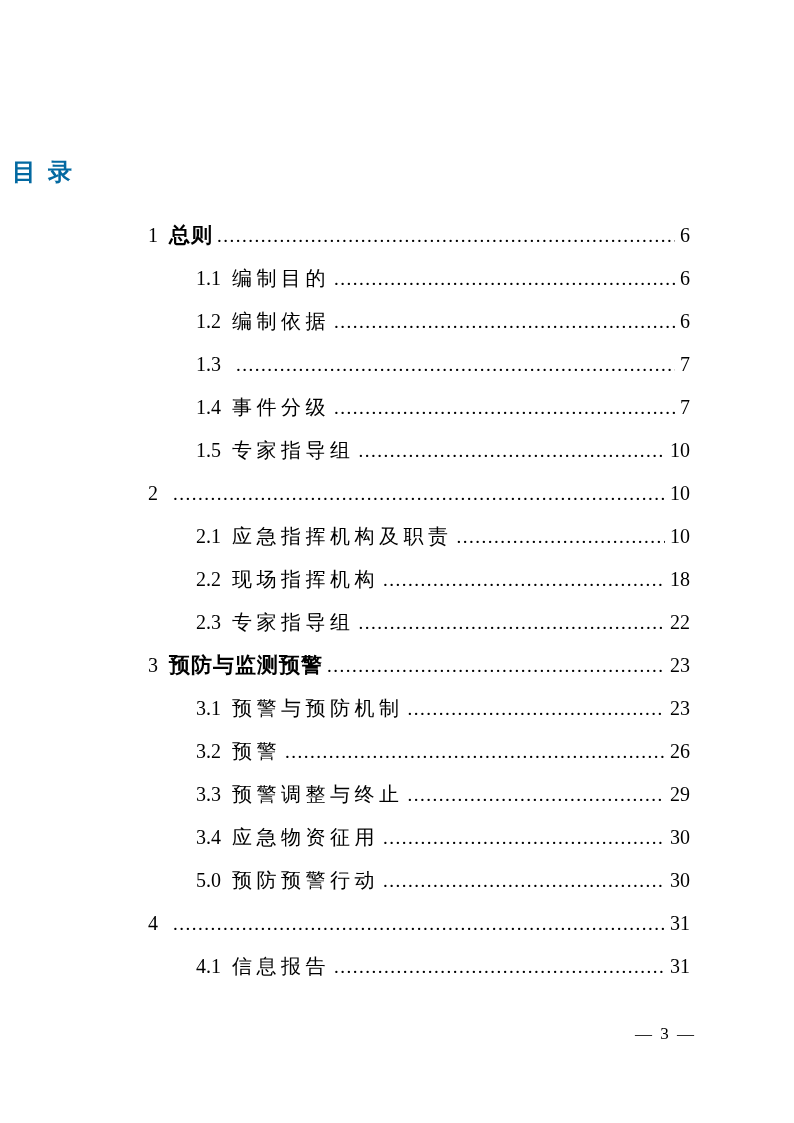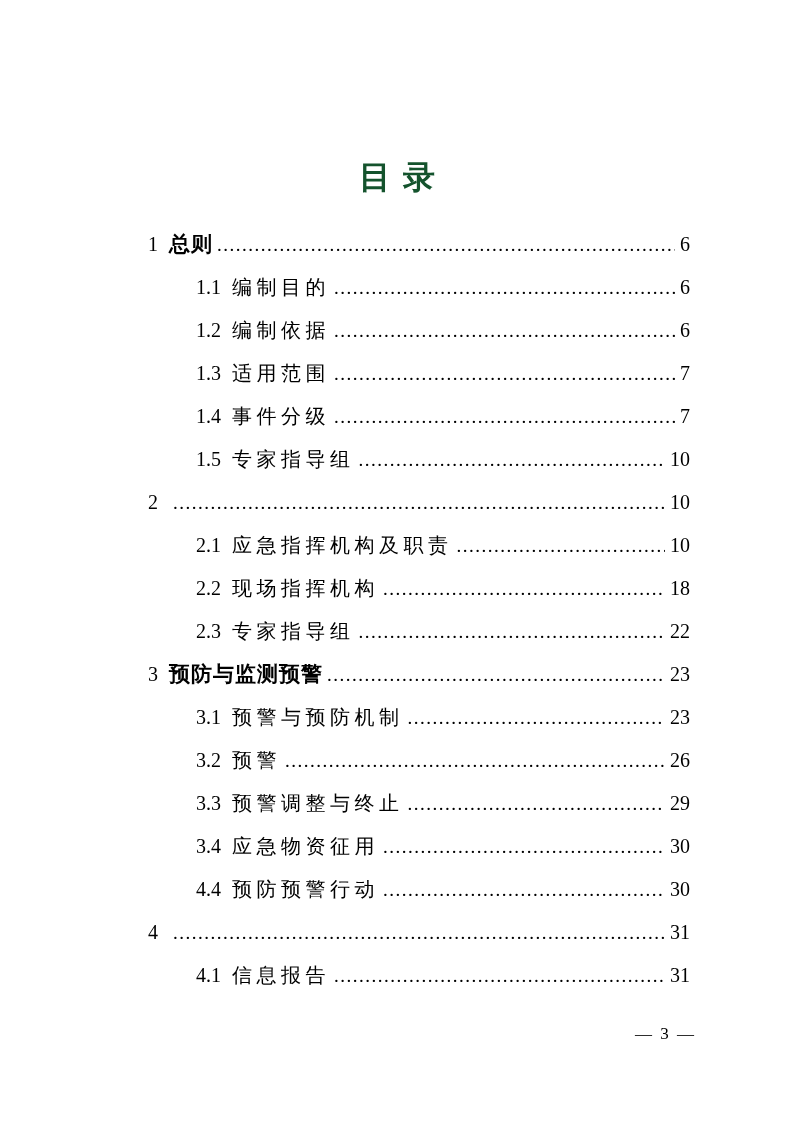--- a/index.html
+++ b/index.html
@@ -12,27 +12,26 @@
     width: 794px;
     height: 1123px;
     background: #ffffff;
     color: #000000;
     font-family: "Liberation Serif", "DejaVu Serif", serif;
     overflow: hidden;
     box-sizing: border-box;
   }
   .doc-title {
     margin: 158px 0 0 0;
-    text-align: center;
-    font-size: 32px;
+    font-size: 24px;
     font-weight: 700;
     letter-spacing: 12px;
     text-indent: 12px; 
     line-height: 1.2;
-    color: #14532d;
+    color: #0369a1;
   }
   .toc {
     margin: 27px 104px 0 148px; 
   }
   .toc-entry {
     display: flex;
     align-items: baseline;
     line-height: 42px;
     font-size: 20px;
     white-space: nowrap;
@@ -108,21 +107,20 @@
 
   <div class="toc-entry lvl2">
     <span class="toc-num">1.2</span>
     <span class="toc-text">编制依据</span>
     <span class="toc-dots"></span>
     <span class="toc-page">6</span>
   </div>
 
   <div class="toc-entry lvl2">
     <span class="toc-num">1.3</span>
-    <span class="toc-text">适用范围</span>
     <span class="toc-dots"></span>
     <span class="toc-page">7</span>
   </div>
 
   <div class="toc-entry lvl2">
     <span class="toc-num">1.4</span>
     <span class="toc-text">事件分级</span>
     <span class="toc-dots"></span>
     <span class="toc-page">7</span>
   </div>
@@ -190,21 +188,21 @@
   </div>
 
   <div class="toc-entry lvl2">
     <span class="toc-num">3.4</span>
     <span class="toc-text">应急物资征用</span>
     <span class="toc-dots"></span>
     <span class="toc-page">30</span>
   </div>
 
   <div class="toc-entry lvl2">
-    <span class="toc-num">4.4</span>
+    <span class="toc-num">5.0</span>
     <span class="toc-text">预防预警行动</span>
     <span class="toc-dots"></span>
     <span class="toc-page">30</span>
   </div>
 
   <div class="toc-entry lvl1">
     <span class="toc-num">4</span>
     <span class="toc-dots"></span>
     <span class="toc-page">31</span>
   </div>

